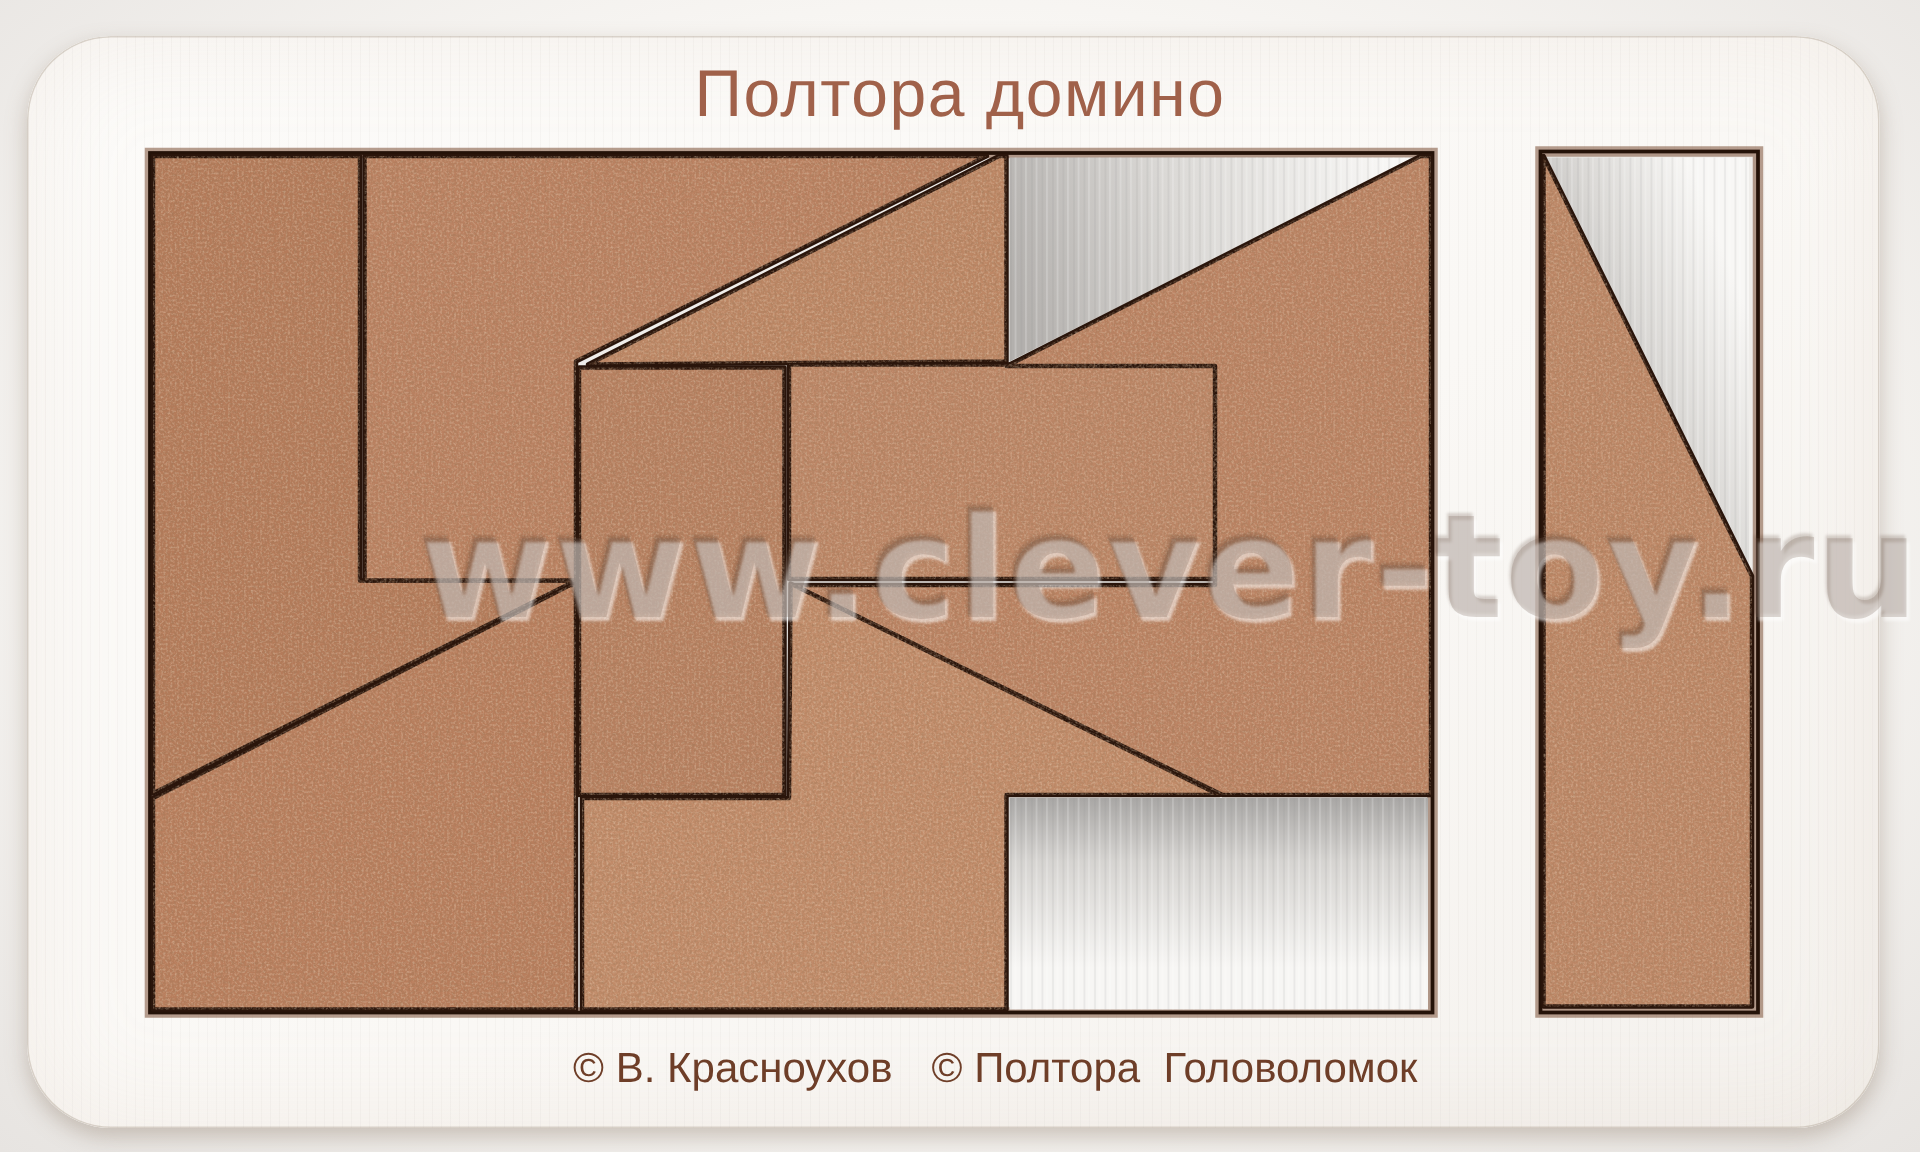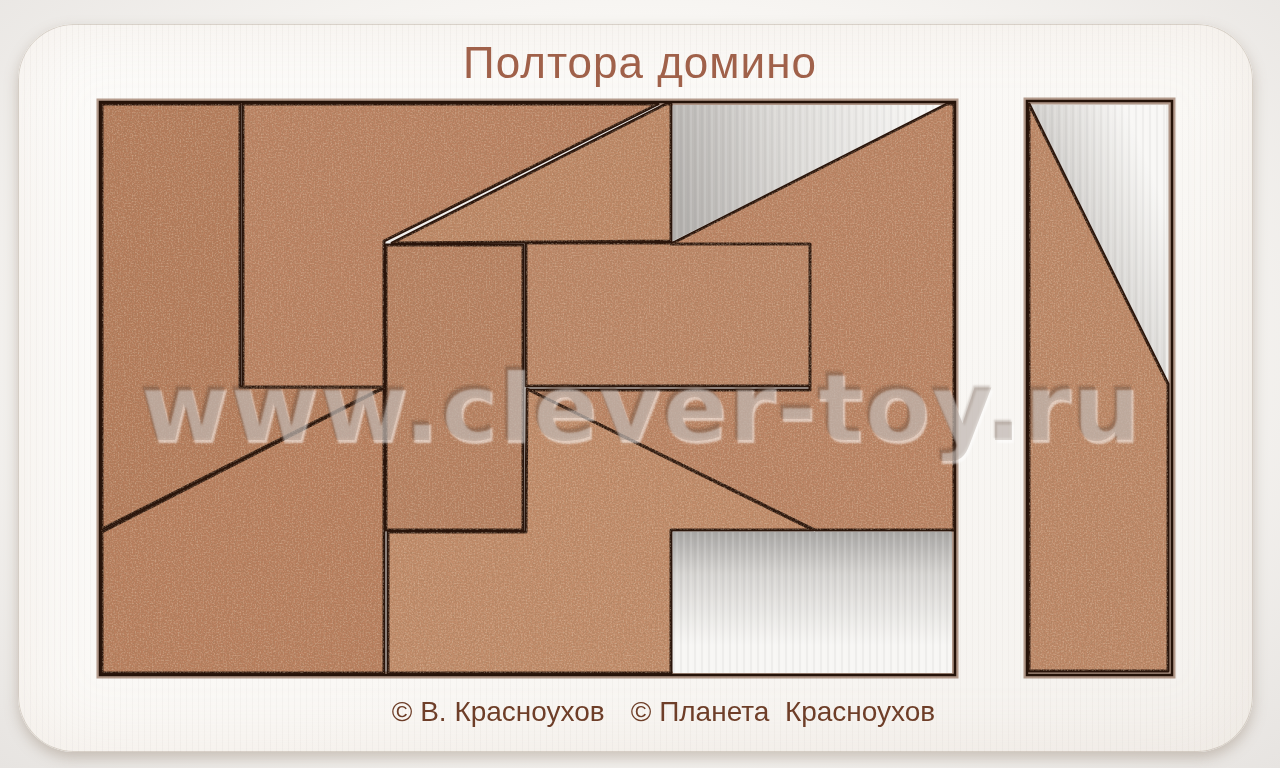--- a/index.html
+++ b/index.html
@@ -14,25 +14,25 @@
     box-shadow: inset 0 0 0 1px rgba(160,145,128,0.35),
                 inset 0 0 70px rgba(195,172,148,0.14),
                 0 6px 14px rgba(130,110,90,0.35);}
   svg.puzzle{position:absolute;left:0;top:0;width:1280px;height:768px;}
   .title{position:absolute;left:0;right:0;top:38px;text-align:center;
     font-size:44px;letter-spacing:1px;color:#a0614a;
     text-shadow:0 0 1px rgba(255,255,255,0.6);}
   .credits{position:absolute;left:0;right:0;top:696px;display:flex;
     justify-content:center;gap:26px;font-size:28px;color:#6e3e28;padding-left:47px;}
   .credits span{white-space:pre;}
-  .watermark{position:absolute;left:0;right:0;top:326px;text-align:center;
+  .watermark{position:absolute;left:0;right:0;top:326px;text-align:right;
     font-family:"DejaVu Sans", sans-serif;font-weight:bold;font-size:96px;
     letter-spacing:1px;line-height:1.1;pointer-events:none;
     color:rgba(115,96,84,0.24);
-    text-shadow:2px 3px 2px rgba(255,255,255,0.55), -1px -2px 2px rgba(70,45,30,0.20);margin-top:29px;}
+    text-shadow:2px 3px 2px rgba(255,255,255,0.55), -1px -2px 2px rgba(70,45,30,0.20);}
 </style>
 </head>
 <body>
 
 <div class="stage">
   <div class="board"></div>
 
   <svg class="puzzle" viewBox="0 0 1280 768">
     <defs>
       <filter id="spkDark" x="-2%" y="-2%" width="104%" height="104%">
@@ -111,17 +111,17 @@
         <polygon points="102,532 380,390 384,390 384,673 102,673" fill="#000"></polygon>
         <polygon points="527,389 813,530 671,530 671,673 388,673 388,532 526,532" fill="#000"></polygon>
         <polygon points="1029,104 1168,384 1168,671 1029,671" fill="#000"></polygon>
       </g>
   </svg>
 
   <div class="title">Полтора домино</div>
 
   <div class="credits">
     <span>© В. Красноухов</span>
-    <span>© Планета  Красноухов</span>
+    <span>© Полтора  Головоломок</span>
   </div>
 
   <div class="watermark">www.clever-toy.ru</div>
 </div>
 
 </body></html>

